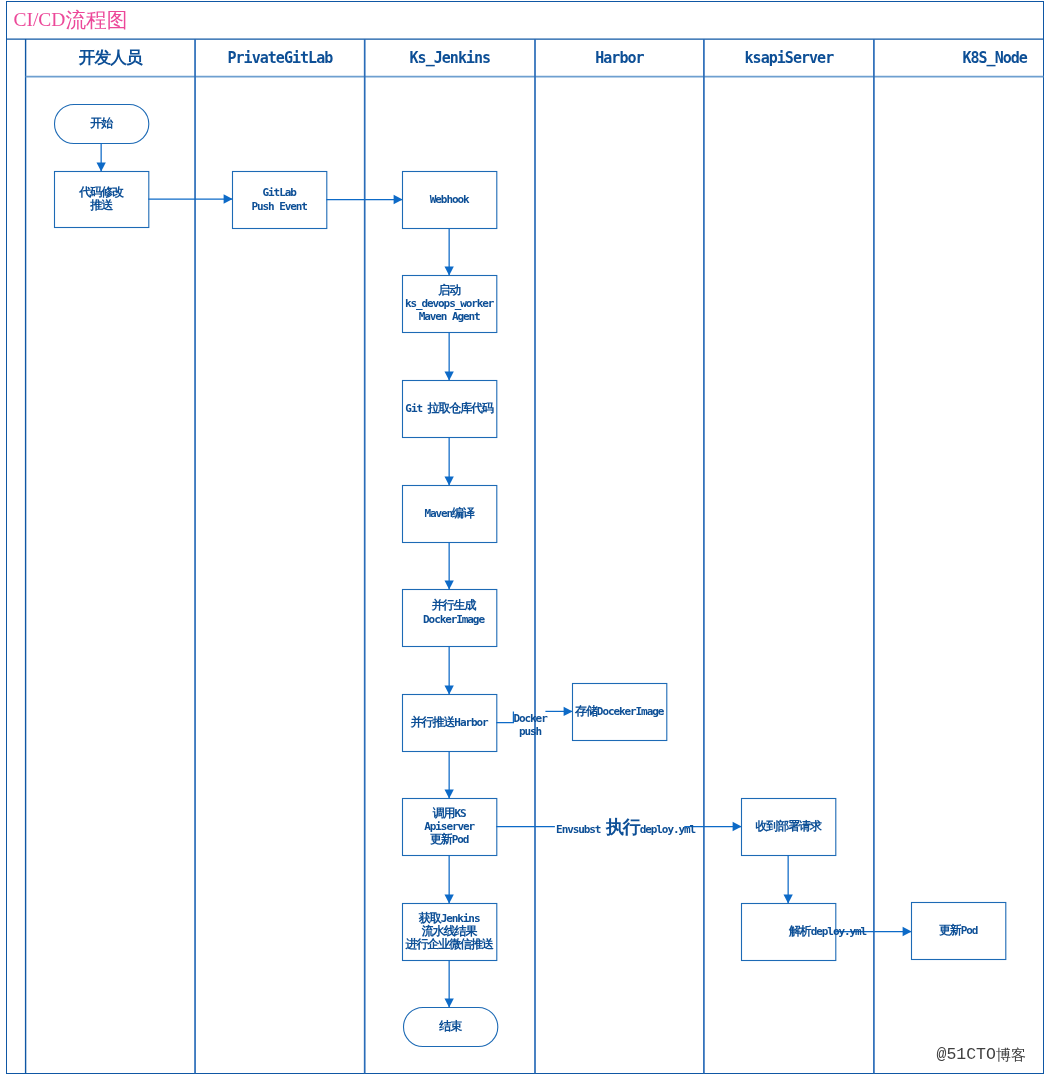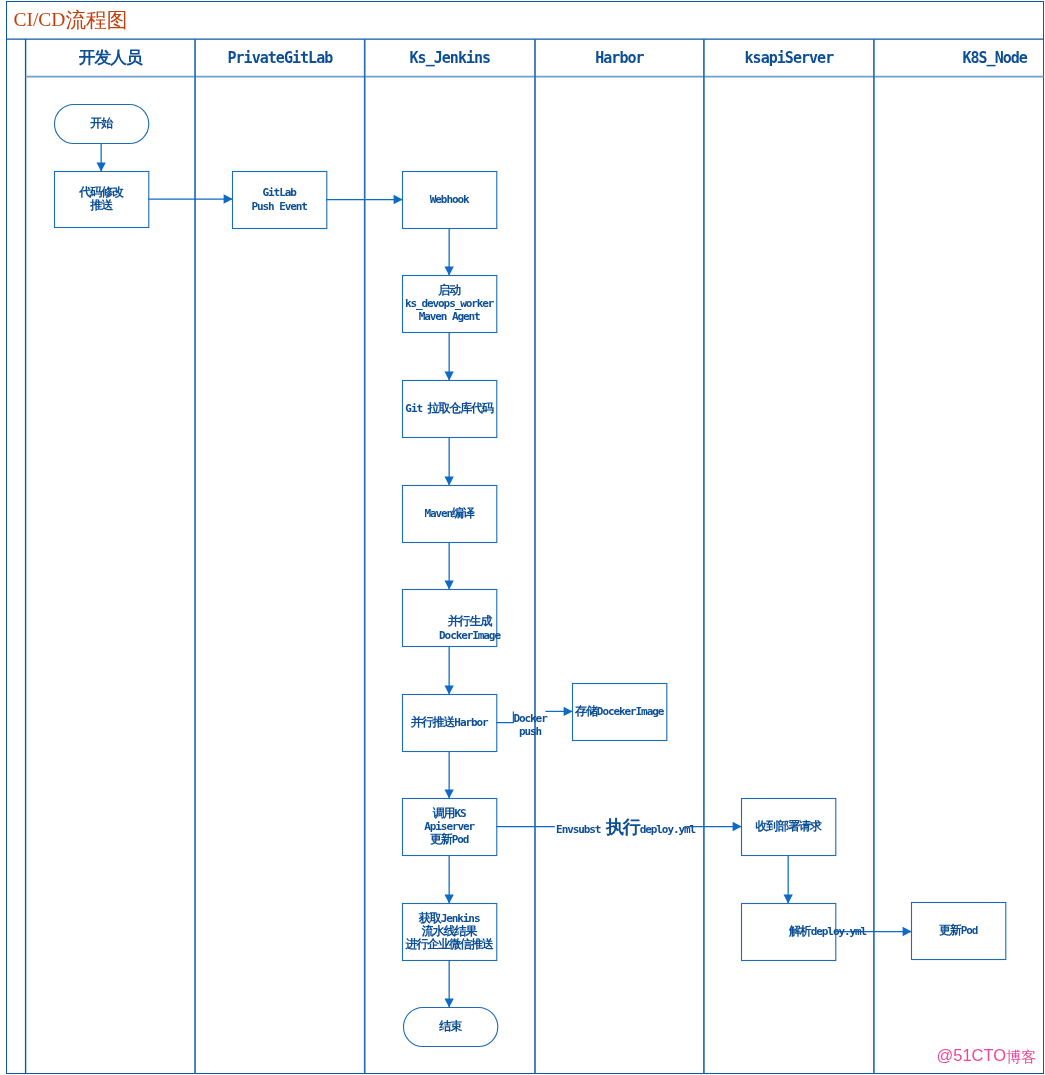--- a/index.html
+++ b/index.html
@@ -3,36 +3,36 @@
 <meta charset="utf-8">
 <style>
   html,body{margin:0;padding:0;background:#ffffff;}
   body{width:1045px;height:1075px;overflow:hidden;
        font-family:"DejaVu Sans Mono","Liberation Mono",monospace;
        -webkit-font-smoothing:antialiased;}
   #page{position:relative;width:1045px;height:1075px;background:#fff;}
   svg.layer{position:absolute;left:0;top:0;width:1045px;height:1075px;overflow:visible;}
   .ttl{position:absolute;left:13.4px;top:8.8px;
        font-family:"Liberation Serif","DejaVu Serif",serif;
-       font-size:19.5px;color:#c2410c;white-space:nowrap;line-height:1;}
+       font-size:19.5px;color:#ec4899;white-space:nowrap;line-height:1;}
   .ttl .cjk{font-size:20.7px;position:relative;top:1.5px;}
   .lane-hd{position:absolute;text-align:center;font-weight:bold;font-size:15px;
            letter-spacing:-0.97px;
            color:#0d4f96;white-space:nowrap;line-height:1;}
   .lane-hd .cjk{font-size:16.7px;letter-spacing:-0.95px;position:relative;top:-1.8px;}
   .nd{position:absolute;display:flex;align-items:center;justify-content:center;
       text-align:center;font-weight:bold;font-size:11px;letter-spacing:-1.09px;
       color:#0d4f96;line-height:13.1px;}
   .nd .cjk{font-size:12px;}
   .lbl{position:absolute;font-weight:bold;font-size:11px;letter-spacing:-1.09px;
        color:#0d4f96;line-height:12.5px;text-align:center;white-space:nowrap;}
   .lbl .cjk{font-size:18px;}
   .wm{position:absolute;left:936.5px;top:1046.5px;
-      font-family:Liberation Sans, sans-serif;
-      font-size:16.5px;color:#ec4899;white-space:nowrap;line-height:1;}
+      font-family:Liberation Mono, monospace;
+      font-size:16.5px;color:#404040;white-space:nowrap;line-height:1;}
   .wm .cjk{font-size:15px;position:relative;top:1px;}
 </style>
 </head>
 <body>
 
 <div id="page">
 
   <svg class="layer" id="graphics-layer" viewBox="0 0 1045 1075" xmlns="http://www.w3.org/2000/svg">
       <rect x="6.4" y="1.6" width="1037.1" height="1071.9" fill="none" stroke="#0f57a4" stroke-width="1.4" shape-rendering="crispEdges"></rect>
       <line x1="6.4" y1="39.1" x2="1043.5" y2="39.1" stroke="#0f57a4" stroke-width="1.4"></line>
@@ -119,21 +119,21 @@
       </div>
       <div class="nd" style="left: 402px; top: 275px; width: 94.3px; height: 57px;">
         <div><span class="cjk">启动</span><br>ks_devops_worker<br>Maven Agent</div>
       </div>
       <div class="nd" style="left: 402px; top: 380px; width: 94.3px; height: 57px;">
         <div>Git <span class="cjk">拉取仓库代码</span></div>
       </div>
       <div class="nd" style="left: 402px; top: 485px; width: 94.3px; height: 57px;">
         <div>Maven<span class="cjk">编译</span></div>
       </div>
-      <div class="nd" style="left: 402px; top: 600px; width: 103px; height: 57px; margin-left: 16px;">
+      <div class="nd" style="left: 402px; top: 584px; width: 103px; height: 57px;">
         <div><span class="cjk">并行生成</span><br>DockerImage</div>
       </div>
       <div class="nd" style="left: 402px; top: 694px; width: 94.3px; height: 57px;">
         <div><span class="cjk">并行推送</span>Harbor</div>
       </div>
       <div class="nd" style="left: 402px; top: 798px; width: 94.3px; height: 57px;">
         <div><span class="cjk">调用</span>KS<br>Apiserver<br><span class="cjk">更新</span>Pod</div>
       </div>
       <div class="nd" style="left: 402px; top: 903px; width: 94.3px; height: 57px;">
         <div><span class="cjk">获取</span>Jenkins<br><span class="cjk">流水线结果</span><br><span class="cjk">进行企业微信推送</span></div>

